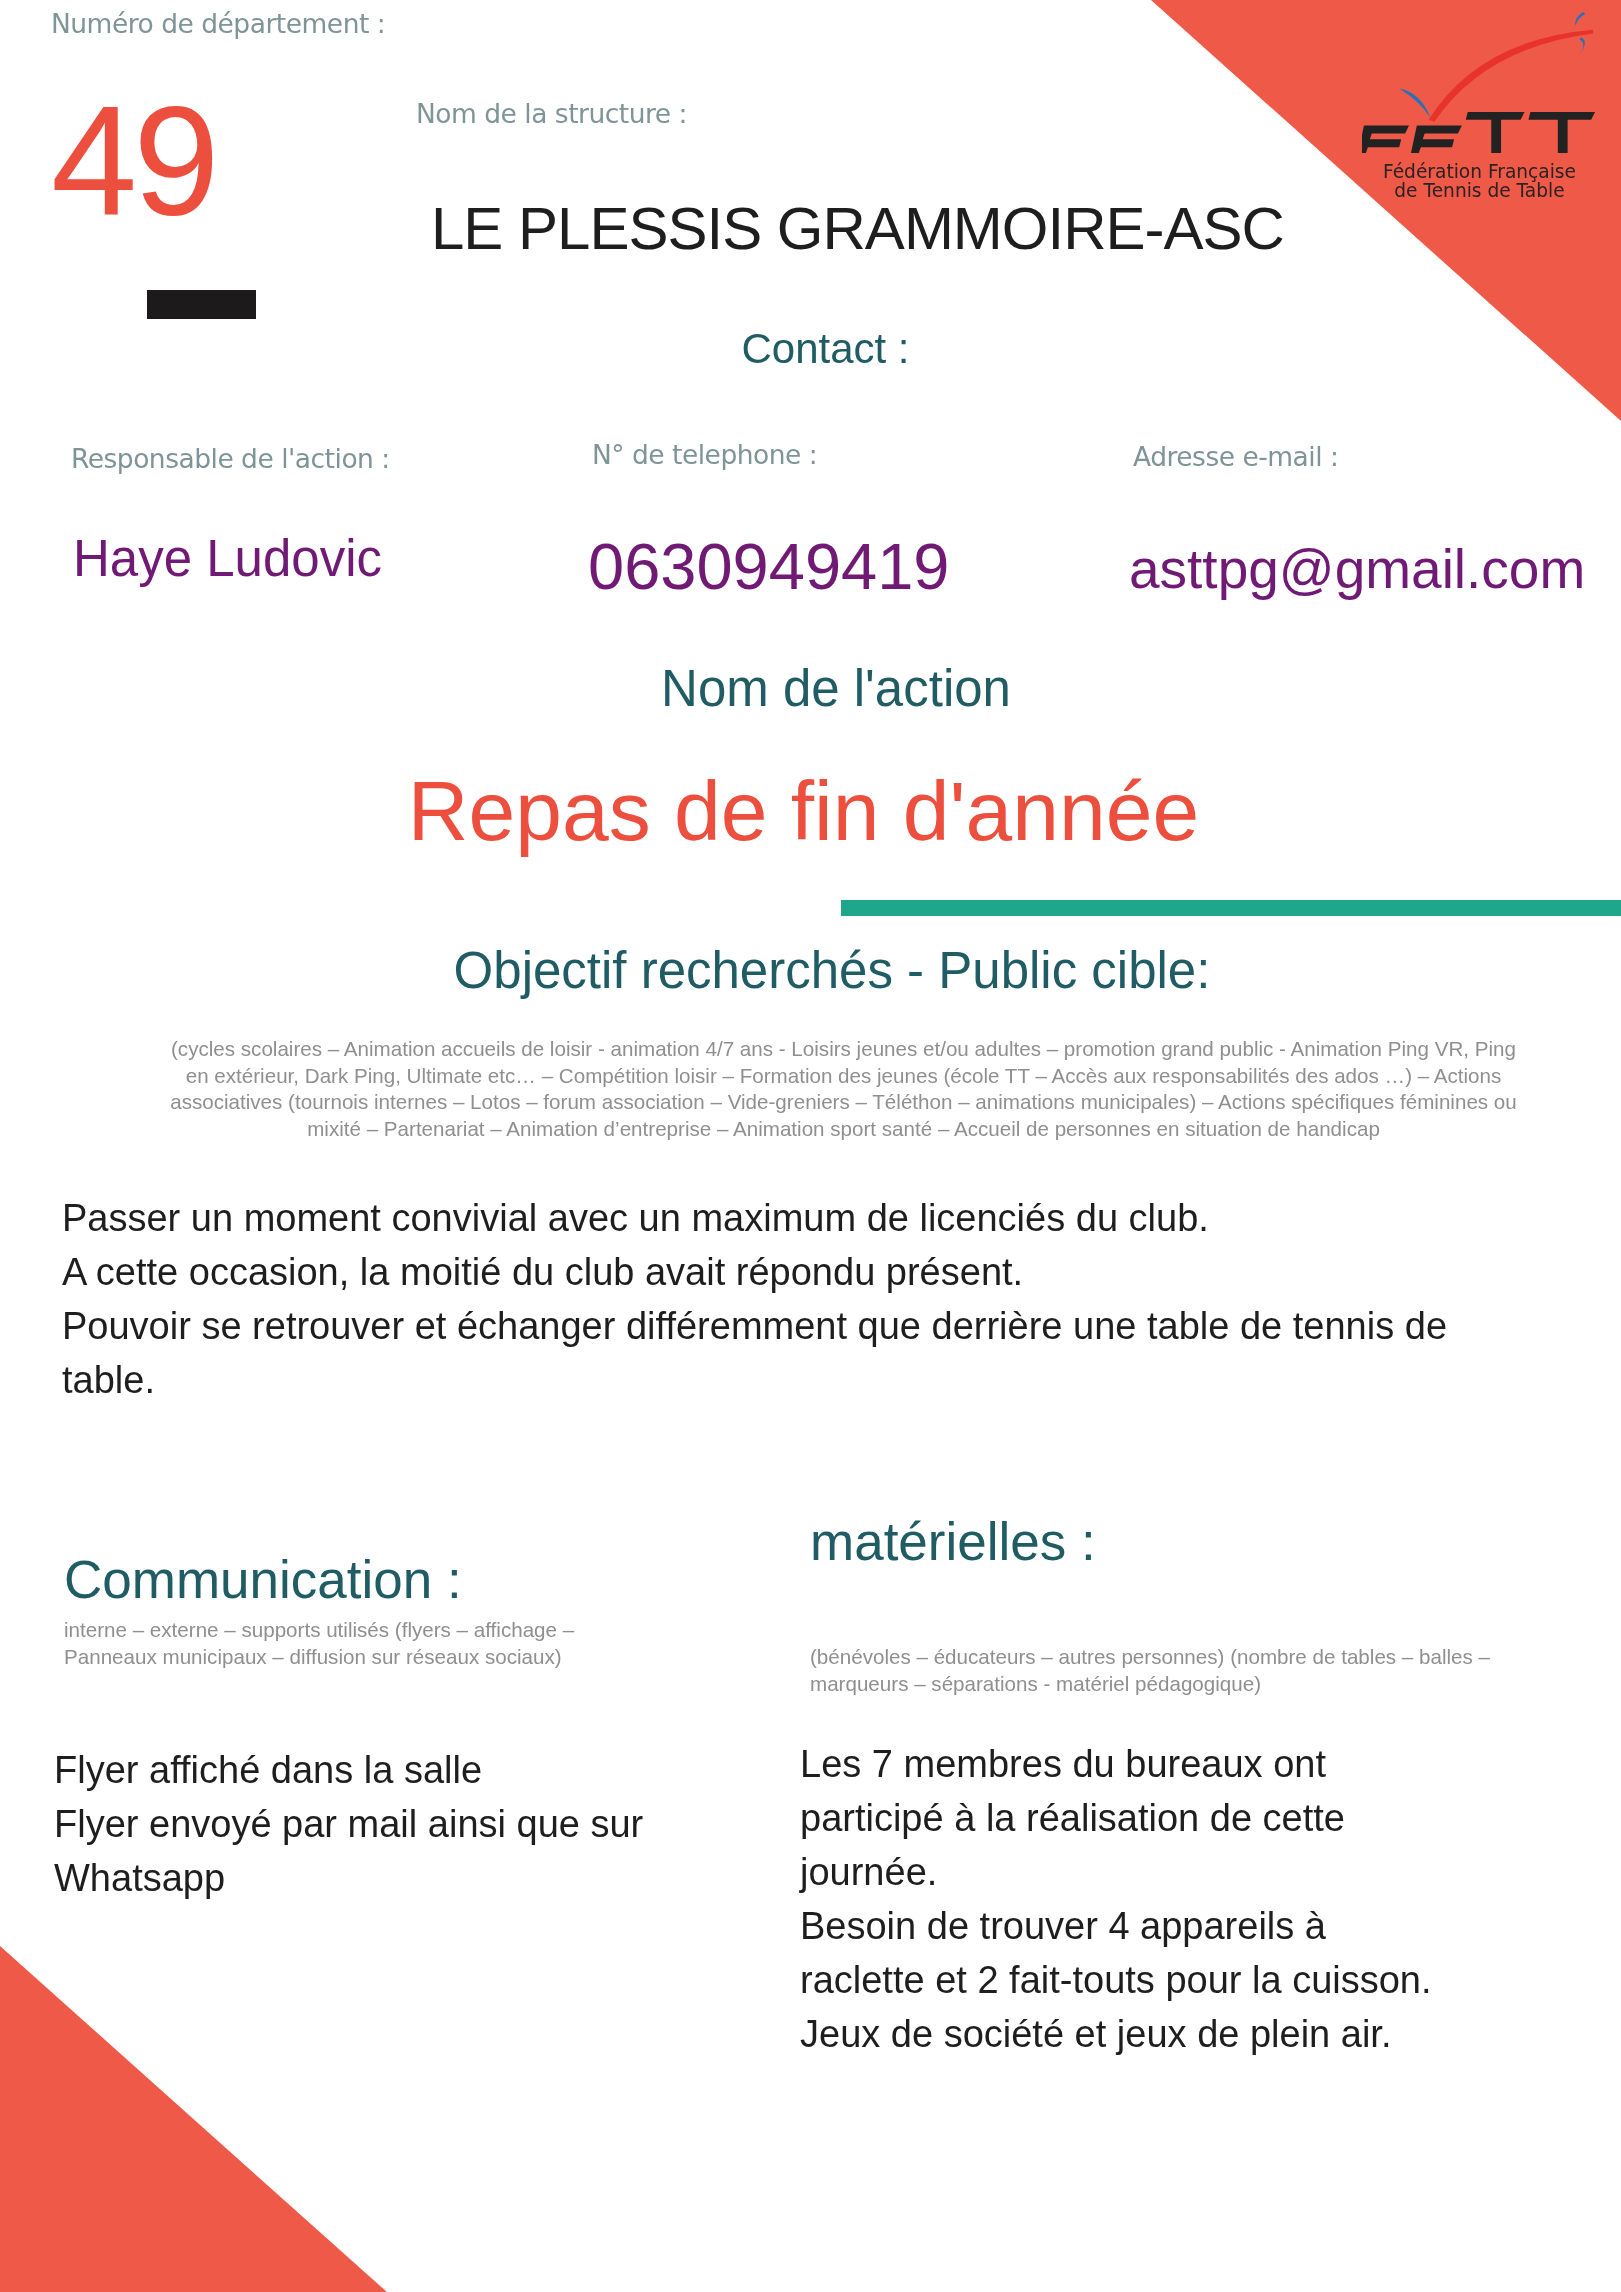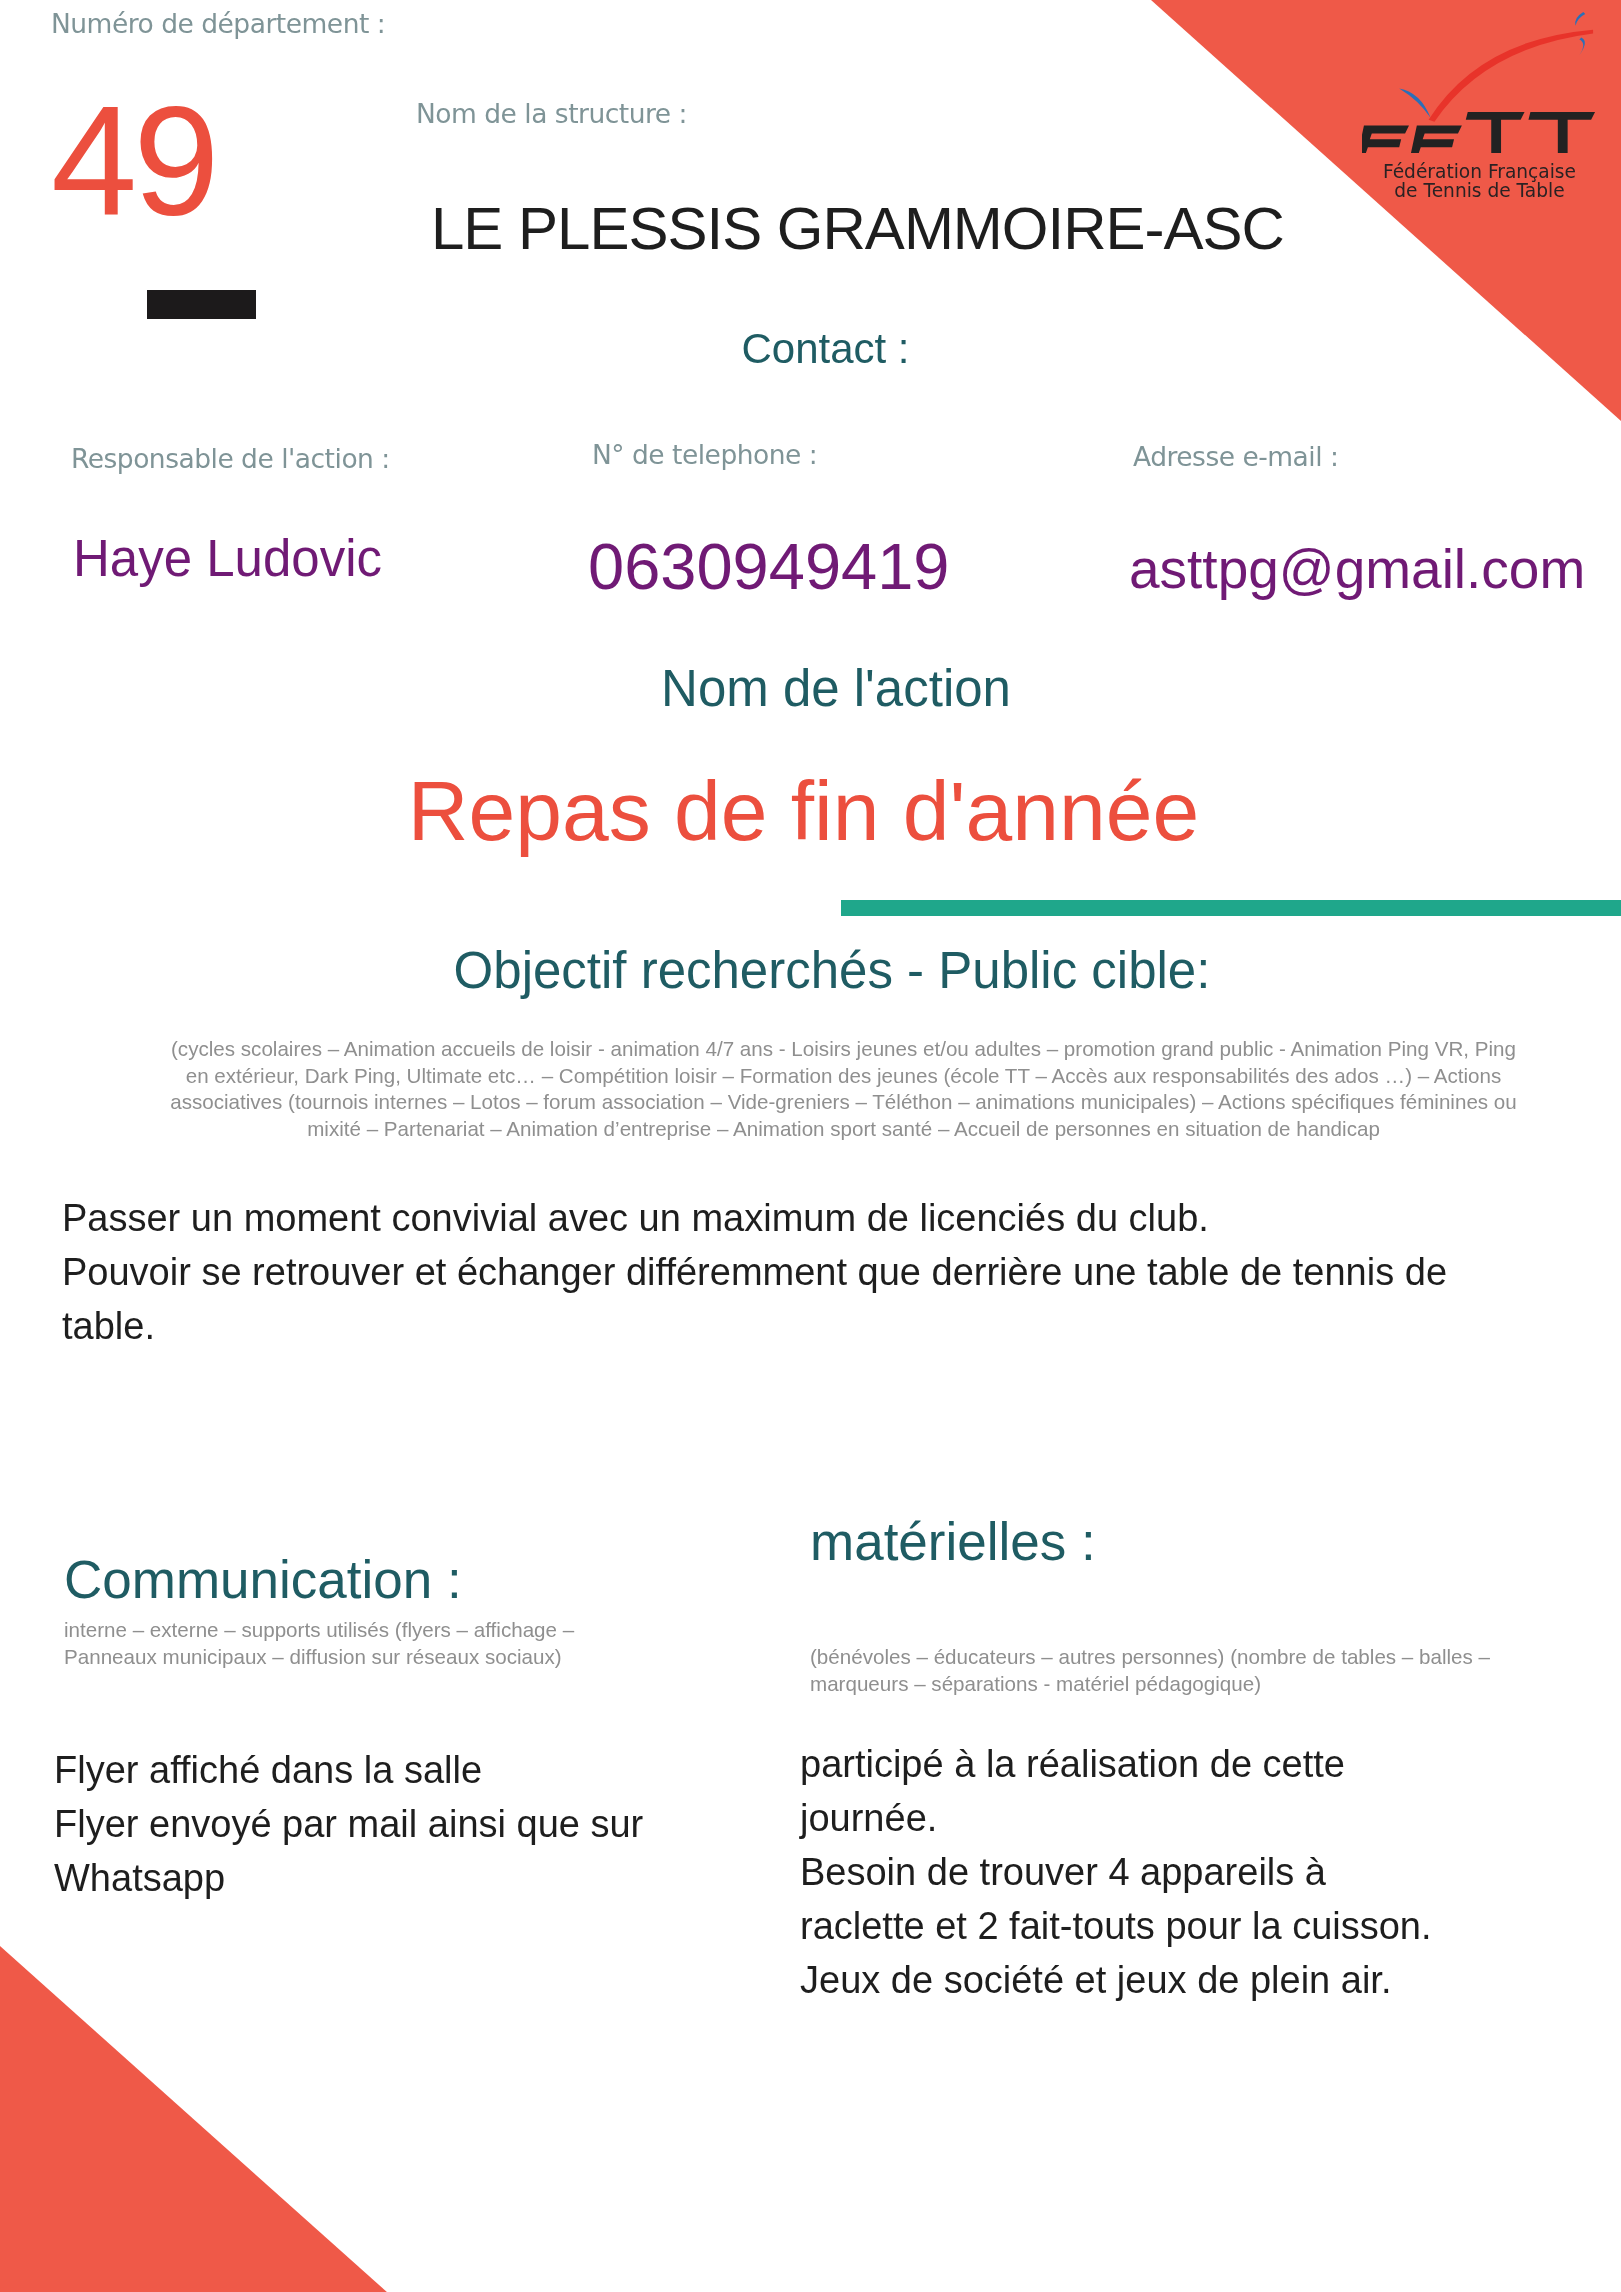--- a/index.html
+++ b/index.html
@@ -206,36 +206,38 @@
 <div class="abs value-big" style="left:1129px; top:537px; font-size:55px;">asttpg@gmail.com</div>
 
 <div class="abs section-heading-teal action-label">Nom de l'action</div>
 <div class="abs action-name">Repas de fin d'année</div>
 <div class="abs teal-bar"></div>
 
 <div class="abs section-heading-teal objective-title">Objectif recherchés - Public cible:</div>
 <div class="abs hint objective-hint">(cycles scolaires – Animation accueils de loisir - animation 4/7 ans - Loisirs jeunes et/ou adultes – promotion grand public - Animation  Ping VR,  Ping en extérieur, Dark Ping, Ultimate etc… – Compétition loisir – Formation des jeunes (école TT – Accès aux responsabilités des ados …) – Actions associatives (tournois internes – Lotos – forum association – Vide-greniers – Téléthon – animations municipales) – Actions spécifiques féminines ou mixité – Partenariat – Animation d’entreprise – Animation sport santé – Accueil de personnes en situation de handicap</div>
 <div class="abs body-text objective-body">
   <div>Passer un moment convivial avec un maximum de licenciés du club.</div>
+  <div>A cette occasion, la moitié du club avait répondu présent.</div>
   <div>Pouvoir se retrouver et échanger différemment que derrière une table de tennis de</div>
   <div>table.</div>
 </div>
 
 <div class="abs section-heading-teal comm-title">Communication :</div>
 <div class="abs hint comm-hint"> interne – externe – supports utilisés (flyers – affichage – Panneaux municipaux – diffusion sur réseaux sociaux)</div>
 <div class="abs body-text comm-body">
   <div>Flyer affiché dans la salle</div>
   <div>Flyer envoyé par mail ainsi que sur</div>
   <div>Whatsapp</div>
 </div>
 
 <div class="abs section-heading-teal res-title">
   <div>matérielles :</div>
 </div>
 <div class="abs hint res-hint">(bénévoles – éducateurs – autres personnes) (nombre de tables – balles – marqueurs – séparations - matériel pédagogique)</div>
 <div class="abs body-text res-body">
+  <div>Les 7 membres du bureaux ont</div>
   <div>participé à la réalisation de cette</div>
   <div>journée.</div>
   <div>Besoin de trouver 4 appareils à</div>
   <div>raclette et 2 fait-touts pour la cuisson.</div>
   <div>Jeux de société et jeux de plein air.</div>
 </div>
 
 
 </body></html>

